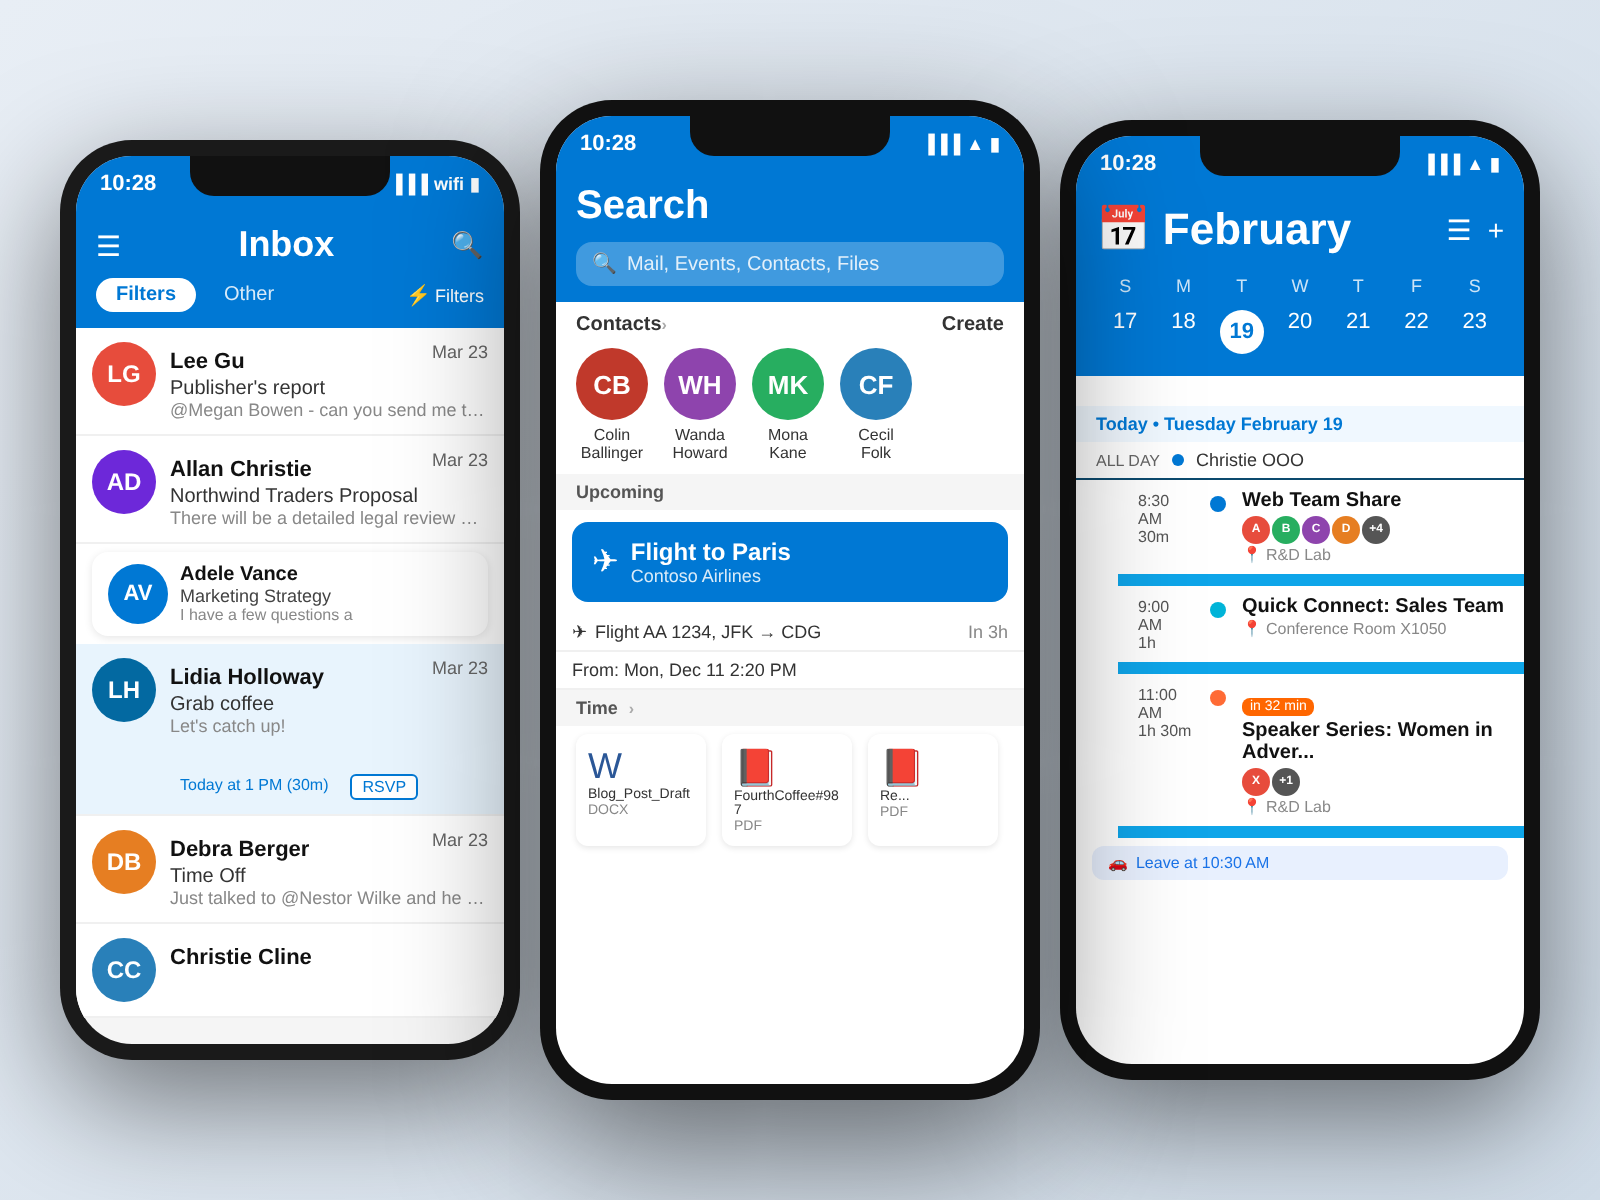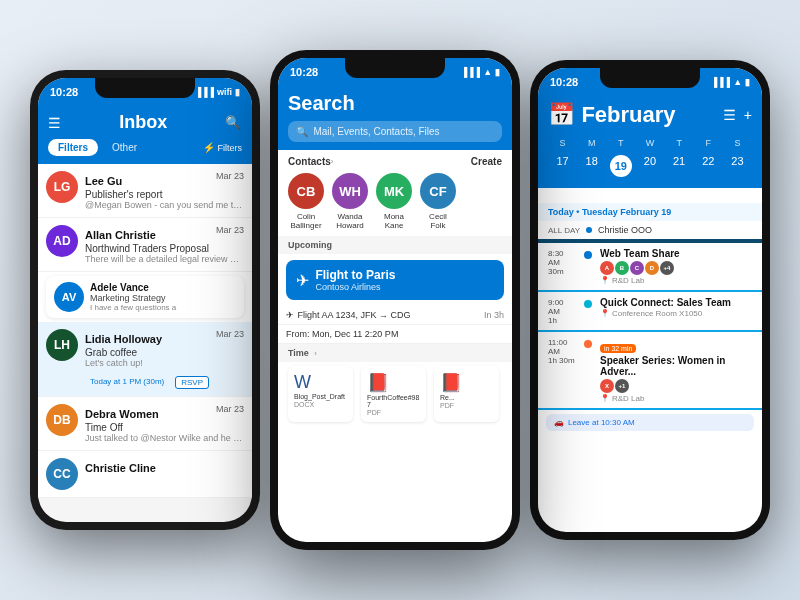--- a/index.html
+++ b/index.html
@@ -456,22 +456,23 @@
       font-size: 9px;
       color: #0078d4;
       font-weight: 600;
       margin-top: 15px;
     }
 
     .cal-event-row {
       display: flex;
       padding: 5px 10px;
       gap: 8px;
-      border-bottom: 2px solid #0ea5e9;
+      border-bottom: 6px solid #0ea5e9;
       align-items: flex-start;
+      margin-left: 21px;
     }
 
     .cal-time {
       font-size: 8px;
       color: #555;
       width: 28px;
       flex-shrink: 0;
       padding-top: 1px;
     }
 
@@ -516,21 +517,21 @@
       font-size: 8px;
       color: #888;
       margin-top: 1px;
     }
 
     .allday-row {
       display: flex;
       padding: 4px 10px;
       gap: 6px;
       align-items: center;
-      border-bottom: 4px solid #0c4a6e;
+      border-bottom: 1px solid #0c4a6e;
     }
 
     .allday-label {
       font-size: 8px;
       color: #666;
       width: 32px;
     }
 
     .allday-dot {
       width: 6px;
@@ -641,40 +642,40 @@
         <div class="inline-card">
           <div class="card-avatar">AV</div>
           <div>
             <div style="font-size:10px;font-weight:700;color:#111;">Adele Vance</div>
             <div style="font-size:9px;color:#444;">Marketing Strategy</div>
             <div style="font-size:8px;color:#888;">I have a few questions a</div>
           </div>
         </div>
 
         <div class="email-item email-item-highlight">
-          <div class="avatar-circle" style="background:#14532d;">LH</div>
+          <div class="avatar-circle" style="background:#0369a1;">LH</div>
           <div class="email-content">
             <div>
               <span class="email-name">Lidia Holloway</span>
               <span class="email-date">Mar 23</span>
             </div>
             <div class="email-subject">Grab coffee</div>
             <div class="email-preview">Let's catch up!</div>
-            <div style="display:flex;align-items:center;gap:6px;margin-top:6px;">
+            <div style="display:flex;align-items:center;gap:6px;margin-top:17px;">
               <span style="font-size:8px;color:#0078d4;background:#e8f4fd;padding:1px 5px;border-radius:3px;">Today at 1 PM (30m)</span>
               <span class="rsvp-btn">RSVP</span>
             </div>
           </div>
         </div>
 
         <div class="email-item">
           <div class="avatar-circle" style="background:#e67e22;">DB</div>
           <div class="email-content">
             <div>
-              <span class="email-name">Debra Women</span>
+              <span class="email-name">Debra Berger</span>
               <span class="email-date">Mar 23</span>
             </div>
             <div class="email-subject">Time Off</div>
             <div class="email-preview">Just talked to @Nestor Wilke and he was able to i...</div>
           </div>
         </div>
 
         <div class="email-item">
           <div class="avatar-circle" style="background:#2980b9;">CC</div>
           <div class="email-content">

